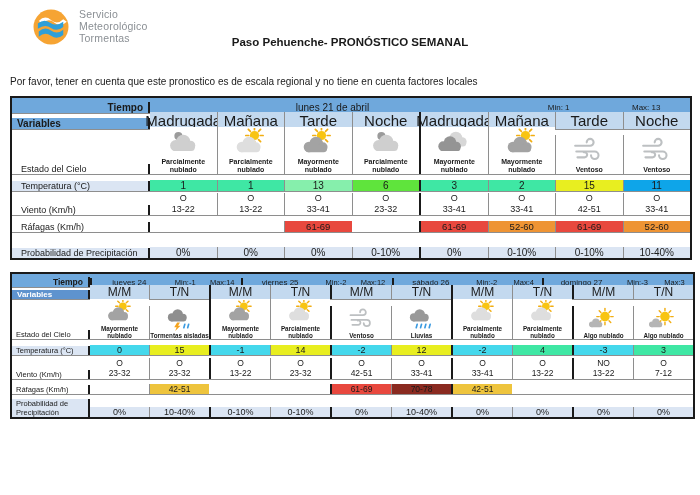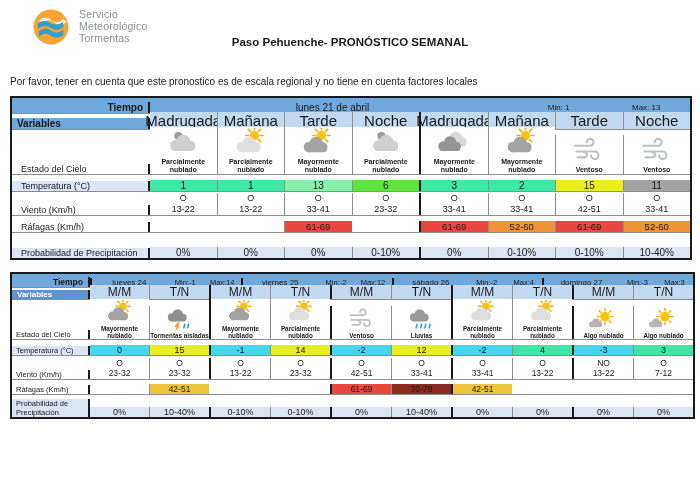--- a/index.html
+++ b/index.html
@@ -258,21 +258,21 @@
       </div>
       <div class="tr r-tmp">
           <div class="lc rl rl-b">Temperatura (°C)</div>
         <div class="dc tmp nb" style="background:#3fe7a4">1</div>
         <div class="dc tmp " style="background:#3fe7a4">1</div>
         <div class="dc tmp " style="background:#86efac">13</div>
         <div class="dc tmp " style="background:#5fe43c">6</div>
         <div class="dc tmp grp" style="background:#3fe7a4">3</div>
         <div class="dc tmp " style="background:#3fe7a4">2</div>
         <div class="dc tmp " style="background:#e8ee20">15</div>
-        <div class="dc tmp " style="background:#a3a3a3">11</div>
+        <div class="dc tmp " style="background:#0ea5e9">11</div>
       </div>
       <div class="tr r-wnd">
           <div class="lc rl rl-w">Viento (Km/h)</div>
         <div class="dc wnd nb">
             <span>O</span>
             <span>13-22</span>
           </div>
         <div class="dc wnd ">
             <span>O</span>
             <span>13-22</span>

